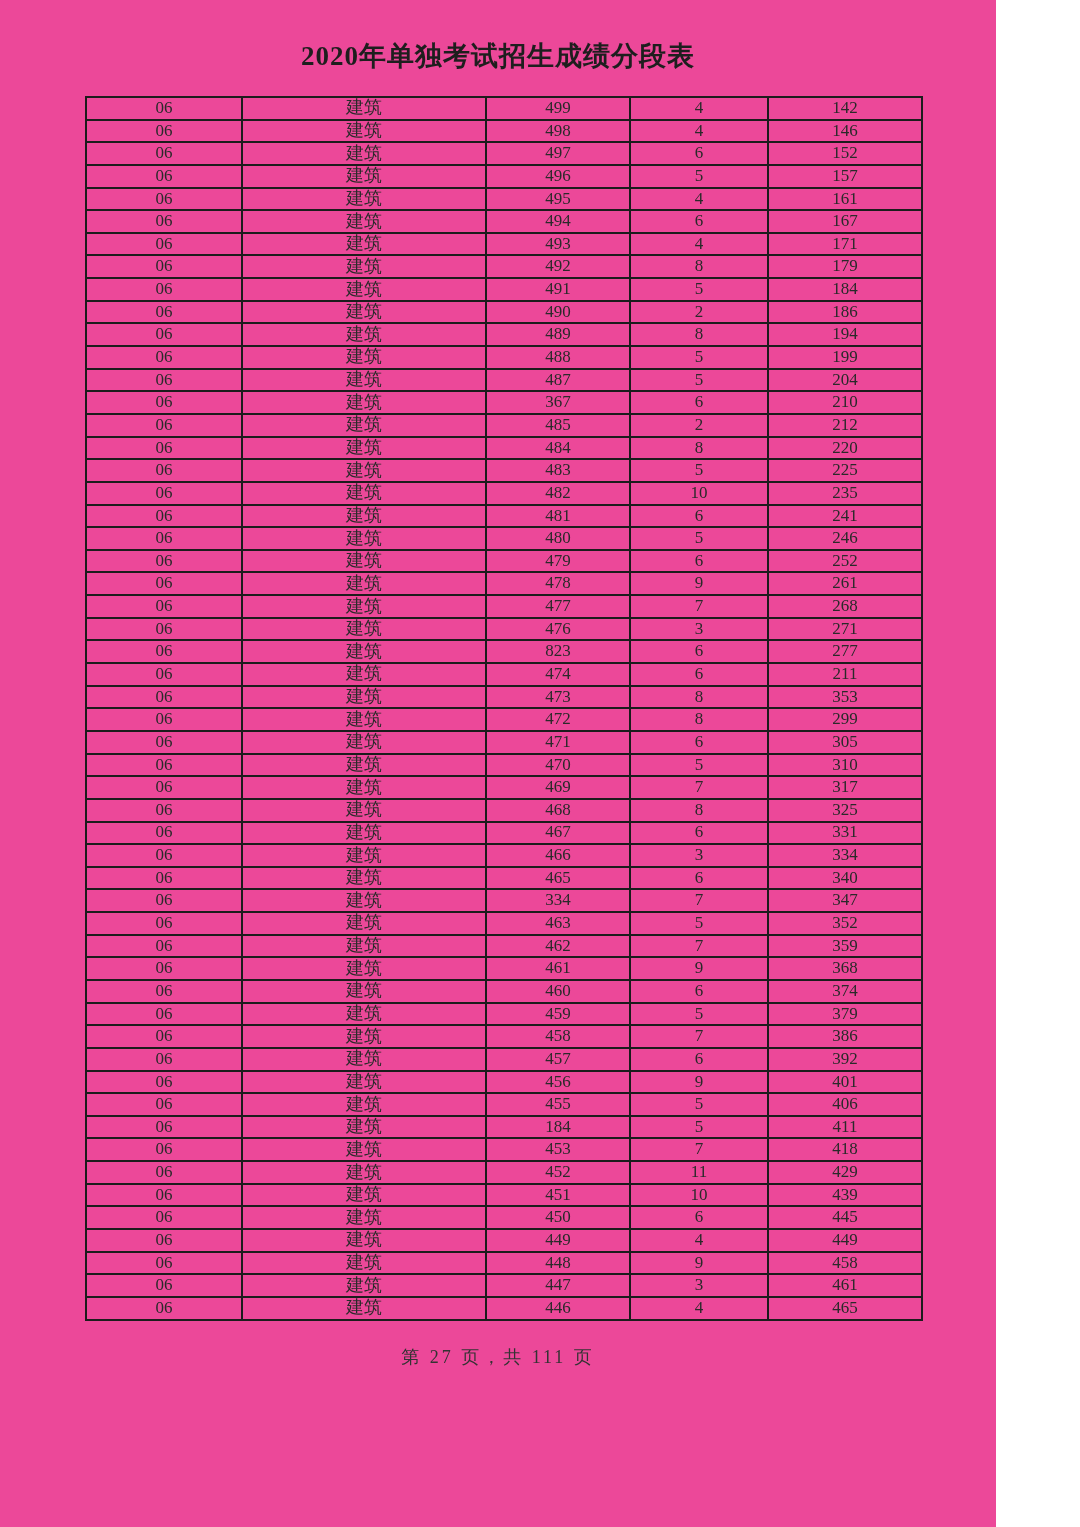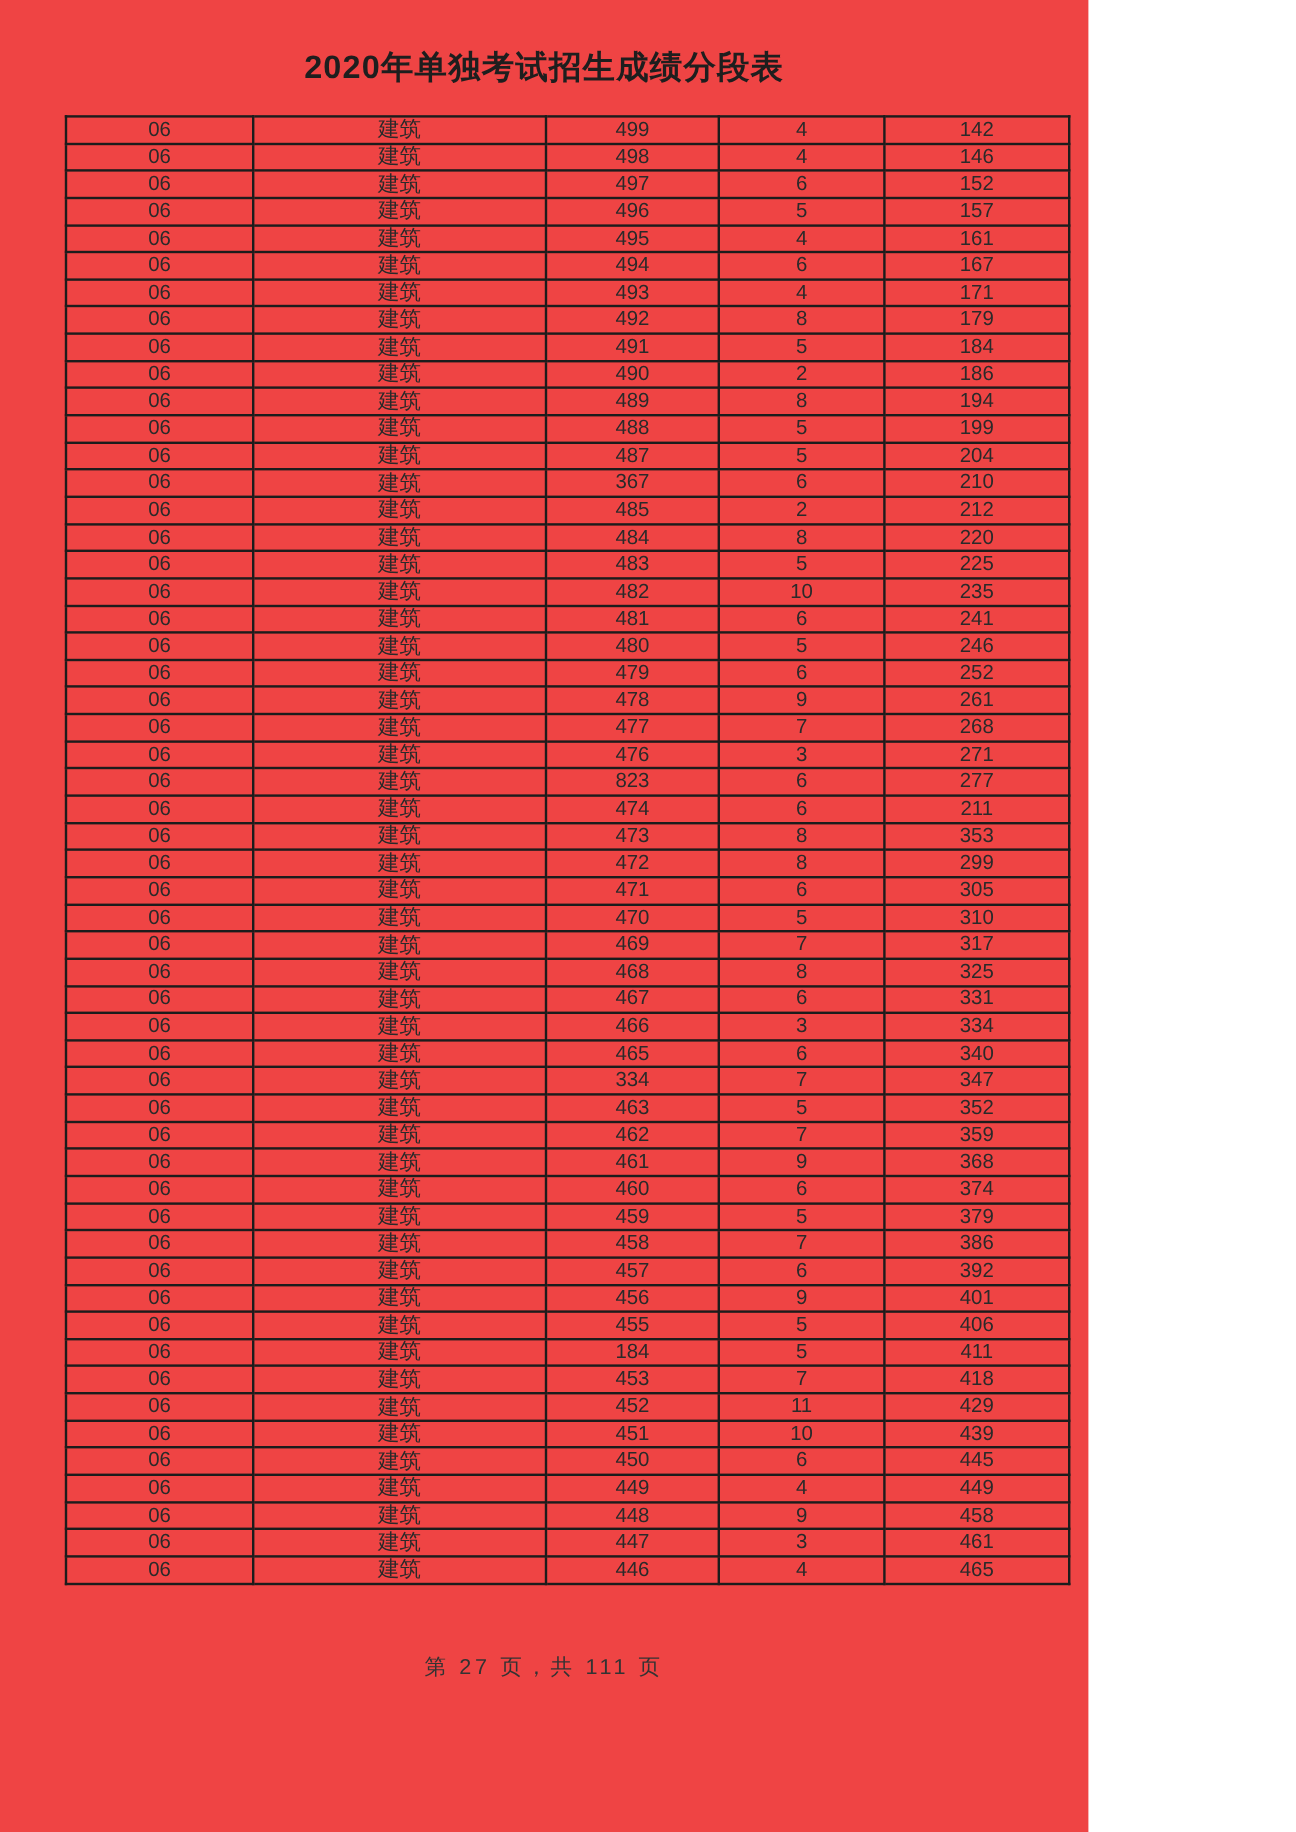--- a/index.html
+++ b/index.html
@@ -1,56 +1,56 @@
 <!DOCTYPE html>
 <html><head>
 <meta charset="utf-8">
 <style>
   * { margin: 0; padding: 0; box-sizing: border-box; }
   html, body { background: #ffffff; }
   .page {
     position: relative;
-    width: 907px;
+    width: 996px;
     height: 1527px;
-    background: #ef4444;
-    font-family: Liberation Sans, sans-serif;
+    background: #ec4899;
+    font-family: Liberation Serif, serif;
     color: #262626;
     overflow: hidden;
   }
   .doc-title {
     padding-top: 40px;
     text-align: center;
     font-size: 27px;
     font-weight: bold;
     color: #1e1e1e;
     letter-spacing: 1px;
     line-height: 32px;
   }
   table.score-table {
     border-collapse: collapse;
     table-layout: fixed;
-    margin-left: 54px;
+    margin-left: 85px;
     margin-top: 24px;
     width: 836px;
   }
   table.score-table td {
     border: 2px solid #1c1c1c;
     height: 22.65px;
     text-align: center;
     vertical-align: middle;
     font-size: 17px;
     color: #2a2a2a;
     padding: 0;
     line-height: 1.1;
     overflow: hidden;
     white-space: nowrap;
   }
   table.score-table td.cell-category { font-size: 18px; }
   .page-footer {
-    margin-top: 56px;
+    margin-top: 24px;
     text-align: center;
     font-size: 18px;
     color: #333333;
     letter-spacing: 3px;
   }
 </style>
 </head>
 <body>
 
 <div class="page">

